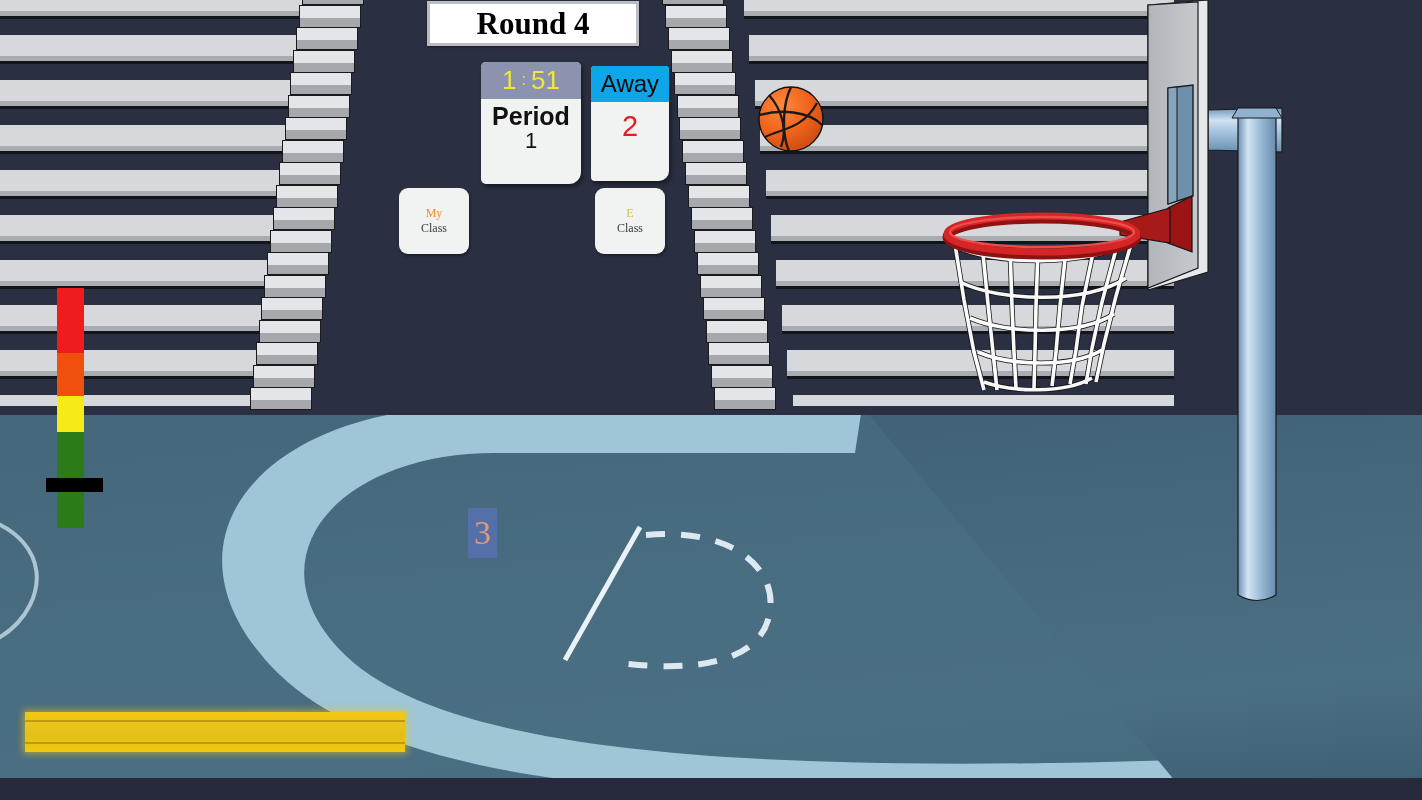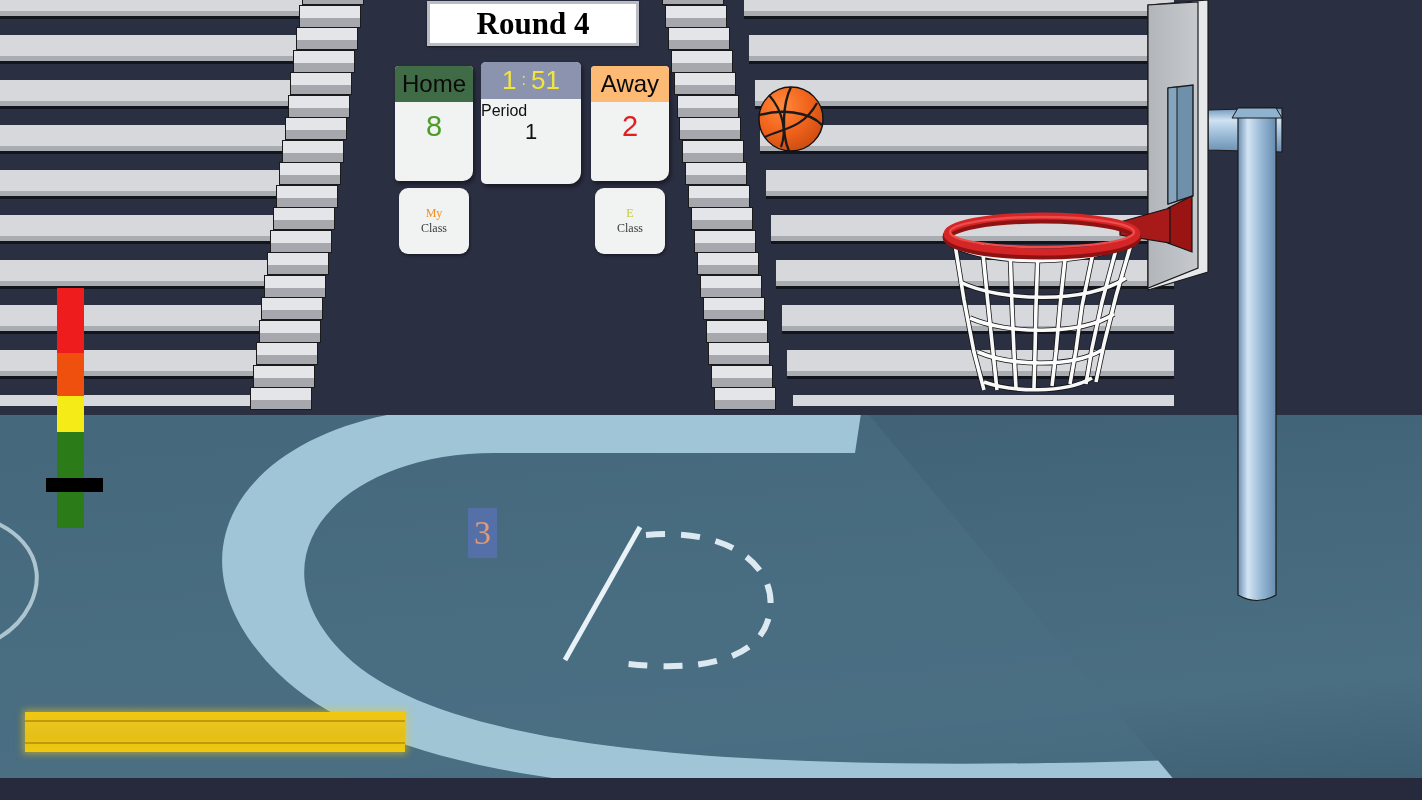--- a/index.html
+++ b/index.html
@@ -59,35 +59,35 @@
     font-size:24px;color:#0a0a0a;font-family:"Liberation Sans",sans-serif;
   }
   .team-card .score{
     height:79px;display:flex;align-items:flex-start;justify-content:center;
     padding-top:8px;font-size:29px;box-sizing:border-box;
   }
   #home-card{left:395px;}
   #home-card .head{background:#3f6b46;}
   #home-card .score{color:#4e9c28;}
   #away-card{left:591px;}
-  #away-card .head{background:#fdba74;}
+  #away-card .head{background:#0ea5e9;}
   #away-card .score{color:#e02020;}
 
   #timer-card{
     position:absolute;left:481px;top:62px;width:100px;height:122px;
     background:#f1f2f2;border-radius:5px 5px 12px 5px;
     box-shadow:2px 3px 4px rgba(0,0,0,.45);overflow:hidden;
   }
   #timer-card .clockbar{
     height:37px;background:#8b93ae;display:flex;align-items:center;justify-content:center;
     gap:5px;color:#f2e53b;font-size:26px;
   }
   #timer-card .clockbar .colon{font-size:16px;line-height:1;transform:translateY(-1px);}
   #timer-card .periodlabel{
-    font-size:16px;color:#111;margin-top:4px;line-height:1.05;
+    text-align:center;font-size:25px;color:#111;margin-top:4px;line-height:1.05;font-weight:bold;
   }
   #timer-card .periodnum{text-align:center;font-size:22px;color:#111;line-height:1.05;}
 
   .class-card{
     position:absolute;top:188px;width:70px;height:66px;
     background:#f1f2f2;border-radius:9px;
     box-shadow:1px 2px 3px rgba(0,0,0,.4);
     display:flex;flex-direction:column;align-items:center;justify-content:center;
     font-family:"Liberation Serif", serif;
   }
@@ -471,24 +471,20 @@
   <div id="three-badge">
     <span>3</span>
   </div>
 
   <div id="scoreboard">
 
     <div id="round-panel">
       <span>Round 4</span>
     </div>
 
-    <div id="home-card" class="team-card">
-      <div class="head">Home</div>
-      <div class="score">8</div>
-    </div>
 
     <div id="timer-card">
       <div class="clockbar">
         <span>1</span>
         <span class="colon">:</span>
         <span>51</span>
       </div>
       <div class="periodlabel">Period</div>
       <div class="periodnum">1</div>
     </div>

